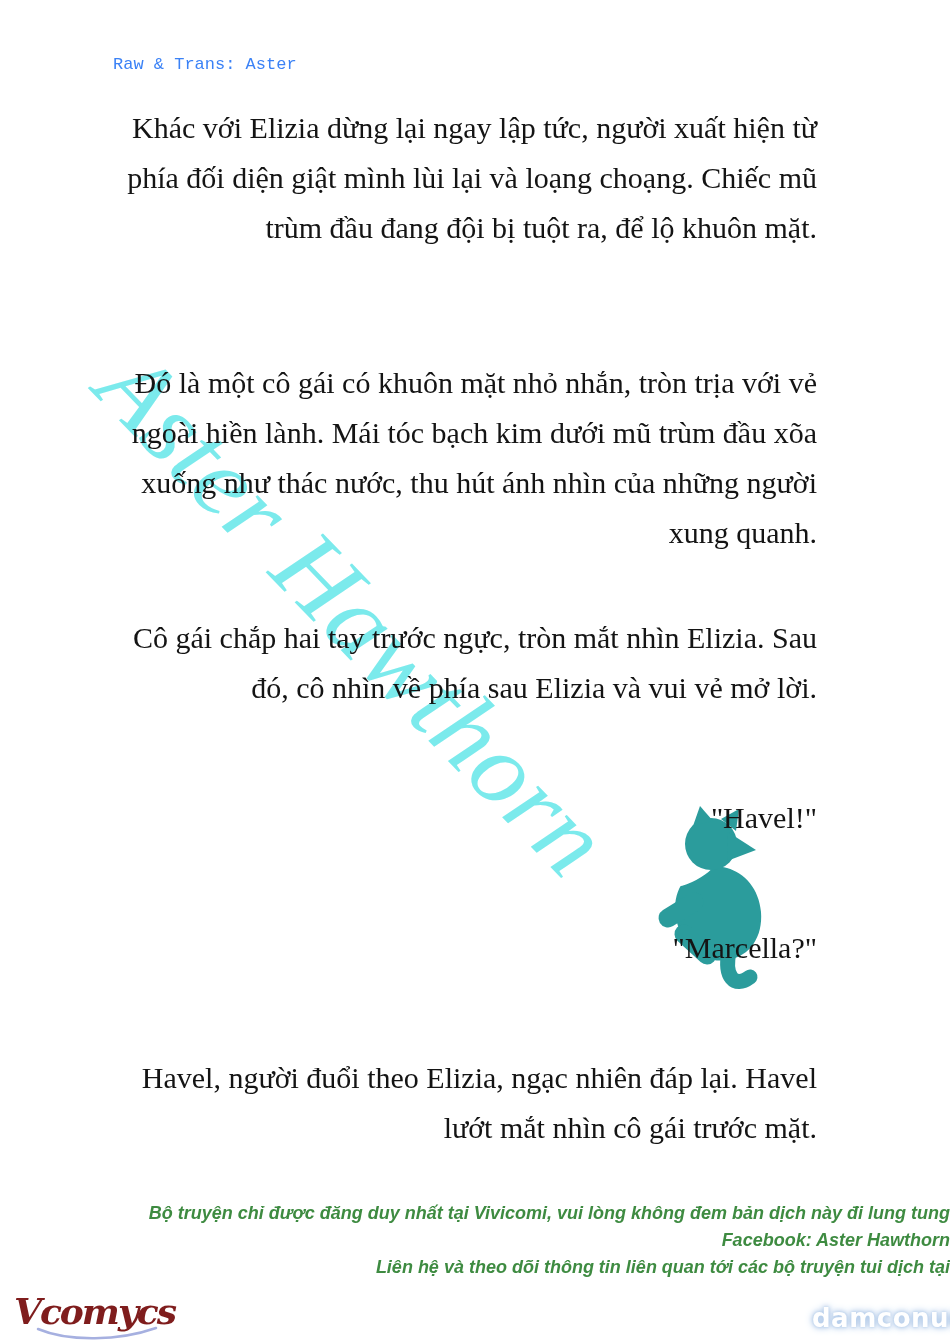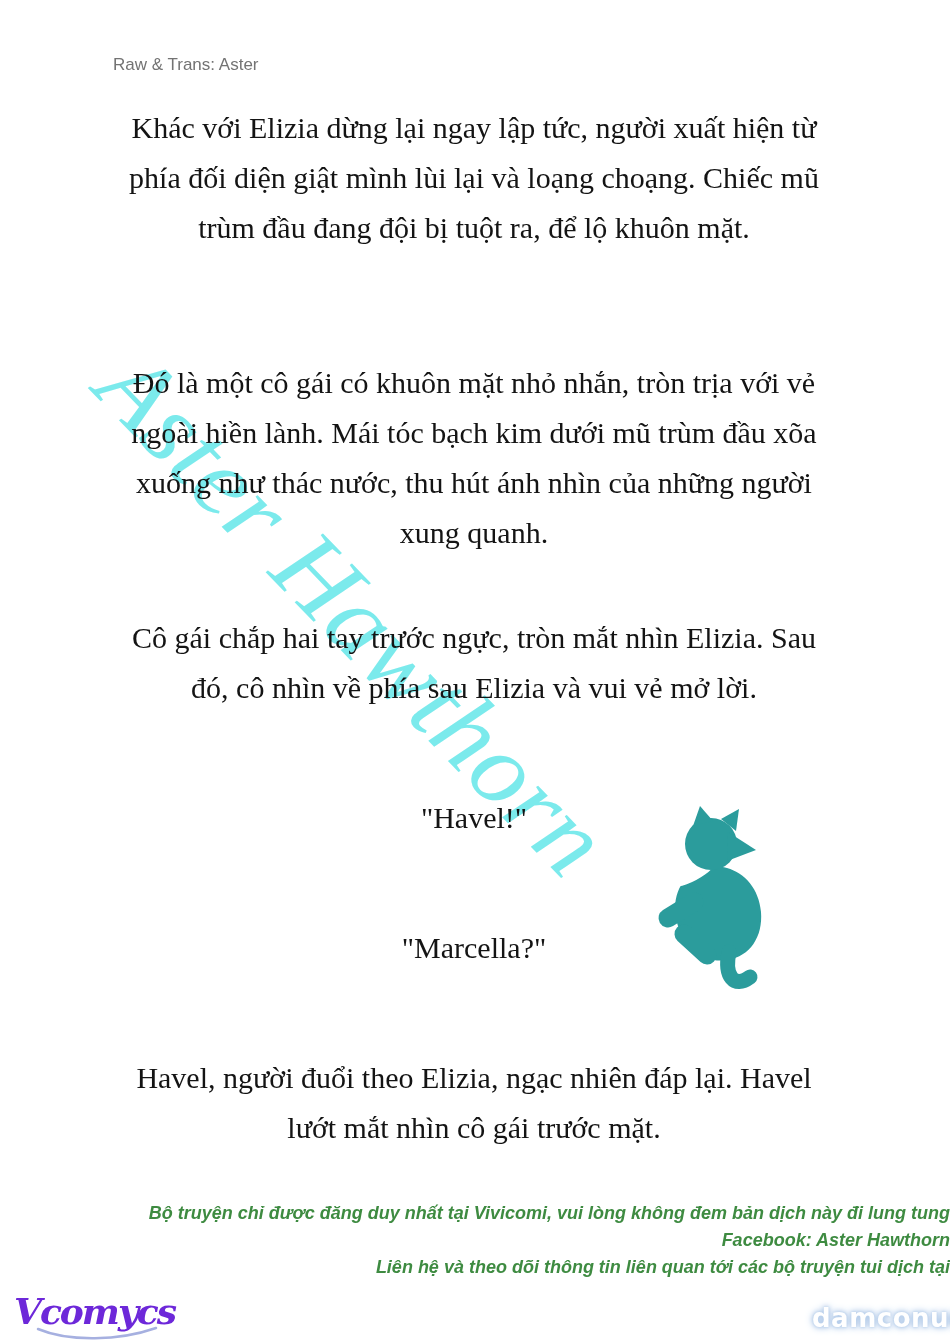--- a/index.html
+++ b/index.html
@@ -5,27 +5,27 @@
   html,body{margin:0;padding:0;background:#ffffff;}
   .page{
     position:relative;
     width:950px;height:1343px;
     background:#ffffff;
     overflow:hidden;
     font-family:"Liberation Serif", serif;
   }
   .credit{
     position:absolute;left:113px;top:55px;
-    font-family:Liberation Sans, sans-serif;
-    font-size:17px;color:#737373;z-index:3;
+    font-family:Liberation Mono, monospace;
+    font-size:17px;color:#3b82f6;z-index:3;
   }
   .para{
-    position:absolute;left:113px;width:722px;
+    position:absolute;left:95px;width:722px;
     font-size:30px;line-height:50px;color:#141414;
-    z-index:3;text-align:center;
+    z-index:3;text-align:right;
   }
   .p1{top:103px;}
   .p2{top:330px;margin-top:28px;}
   .p3{top:613px;}
   .q1{top:793px;}
   .q2{top:923px;}
   .p4{top:1053px;}
   .watermark{
     position:absolute;left:160px;top:326px;
     transform:rotate(46deg);transform-origin:0 0;
@@ -44,21 +44,21 @@
     font-family:"Liberation Sans", sans-serif;
     font-size:18px;line-height:27px;
     font-weight:bold;font-style:italic;
     color:#3e8b41;
   }
   .logo{
     position:absolute;left:14px;top:1290px;z-index:3;
     font-family:"DejaVu Serif", serif;
     font-style:italic;font-weight:bold;
     font-size:36px;letter-spacing:-2px;
-    color:#6d28d9;
+    color:#7f1d1d;
   }
   .logo-swash{
     position:absolute;left:34px;top:1326px;z-index:3;
   }
   .site-tag{
     position:absolute;left:812px;top:1303px;z-index:3;
     font-family:"DejaVu Sans", sans-serif;
     font-weight:bold;font-size:26px;letter-spacing:0.5px;
     color:#ffffff;
     text-shadow:0 0 2px #bcd2ec, 0 0 5px #a9c4e6, 0 0 9px #a9c4e6;

